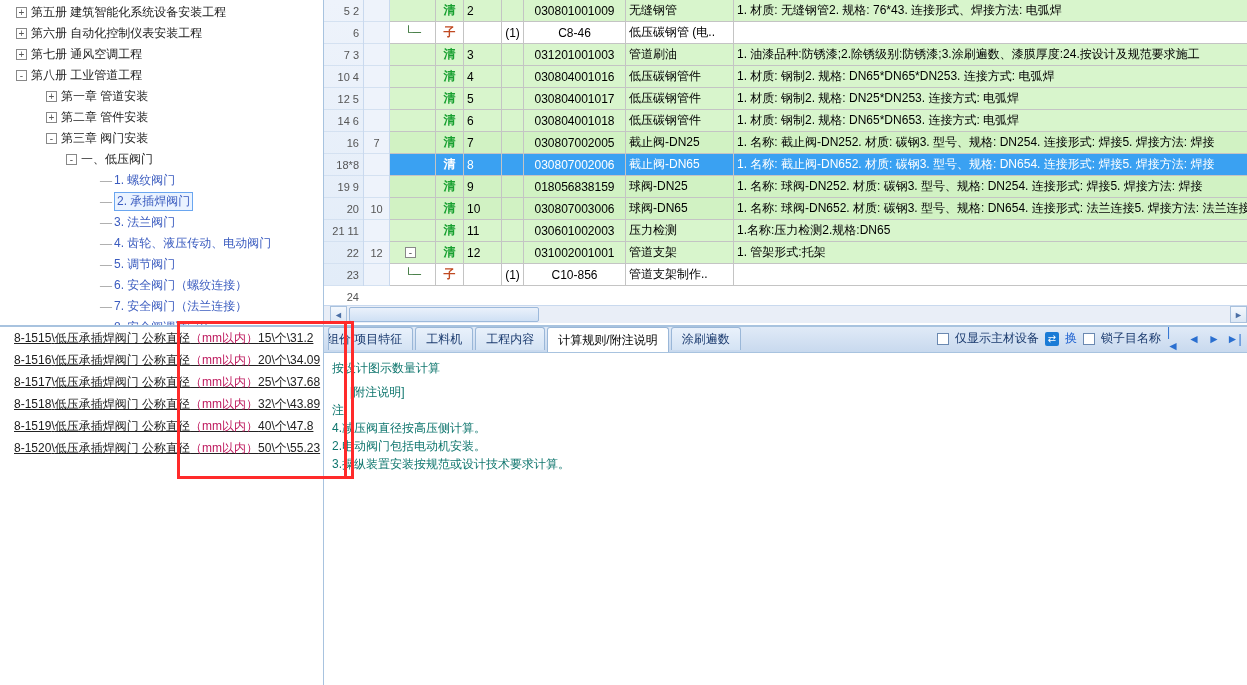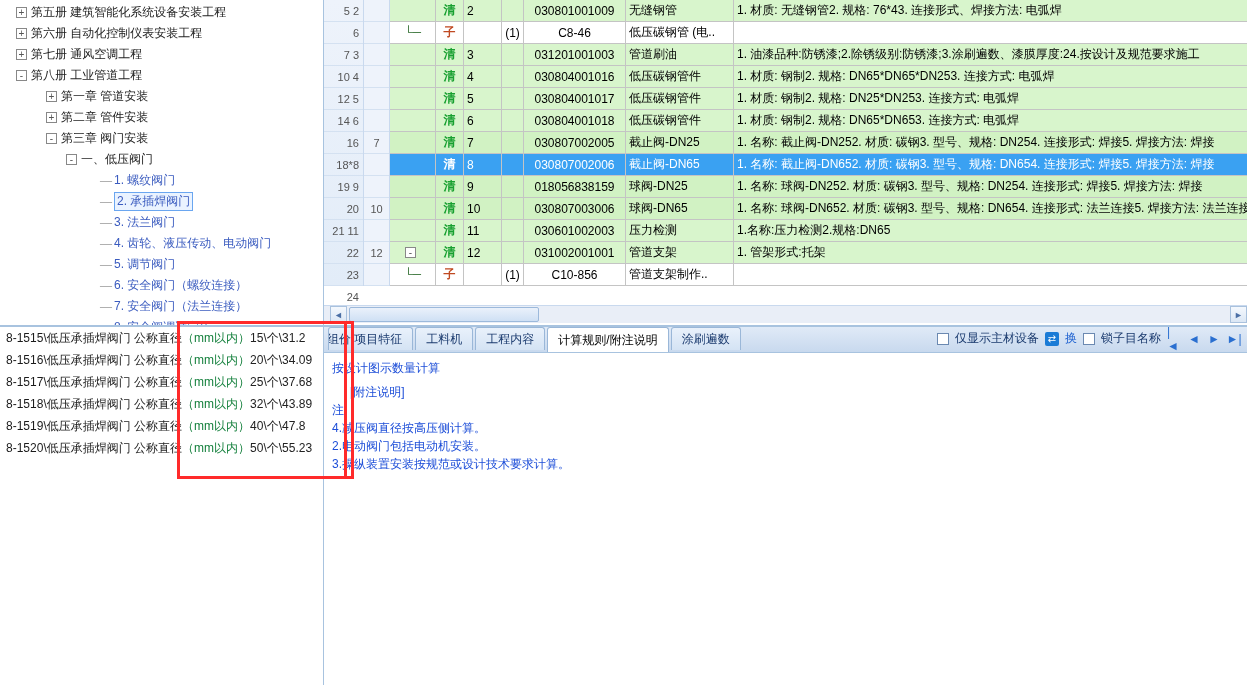--- a/index.html
+++ b/index.html
@@ -8,24 +8,24 @@
 
 .left-panel { position: absolute; left: 0; top: 0; width: 324px; height: 325px; border-right: 1px solid #a8c3df; overflow: hidden; background: #fff;}
 .tree { padding: 2px 0; }
 .tree-row { display: flex; align-items: center; height: 21px; white-space: nowrap; color: #222; cursor: default;}
 .tg { width: 11px; height: 11px; border: 1px solid #888; margin-right: 4px; display: inline-flex; align-items: center; justify-content: center; font-size: 10px; line-height: 8px; color:#555; background:#fff;}
 .ind { display:inline-block; }
 .tree-leaf { color: #3a5bbf; }
 
 
 .bl-panel { position: absolute; left: 0; top: 325px; width: 324px; height: 360px; border-top: 2px solid #a8c3df; border-right:1px solid #a8c3df; background:#fff; overflow:hidden;}
-.bl-row { height: 22px; display:flex; align-items:center; white-space:nowrap; font-size:12px; color:#222; padding-left:6px;}
+.bl-row { height: 22px; display:flex; align-items:center; white-space:nowrap; font-size:12px; color:#222; padding-left:14px;text-decoration:underline;}
 .bl-row span.code { color:#1a1a1a; }
 .bl-row span.nm { color:#222; margin-left:0;}
-.bl-row .red { color:#15803d; }
+.bl-row .red { color:#be185d; }
 
 
 .main { position: absolute; left: 324px; top: 0; right: 0; height: 286px; display:flex; background:#fff;}
 .gutter { width: 40px; border-right: 1px solid #c9d9ee; background: linear-gradient(#eef3fb,#e2ecf8); }
 .gutter-row { height: 22px; display:flex; align-items:center; justify-content:flex-end; padding-right:4px; border-bottom:1px solid #d4e1f1; color:#555; font-size:11px;}
 .gutter2 { width: 26px; border-right: 1px solid #c9d9ee; background:#eef3fb;}
 .g2row { height:22px; display:flex; align-items:center; justify-content:center; border-bottom:1px solid #d4e1f1; color:#555; font-size:11px;}
 
 .table-wrap { flex:1; position:relative; overflow:hidden; }
 .table-inner { position:absolute; left:0; top:0; width:1400px;}
@@ -52,21 +52,21 @@
 .lower { position:absolute; left:324px; top:325px; right:0; bottom:0; background:#fff; border-top:2px solid #a8c3df;}
 .tabbar { height:26px; background:linear-gradient(#e0eaf7,#c8d9ee); border-bottom:1px solid #a8c3df; display:flex; align-items:flex-end; padding-left:4px; position:relative;}
 .tab { height:23px; padding:0 10px; border:1px solid #9ab7d8; border-bottom:none; background:linear-gradient(#e9f1fb,#d4e3f4); margin-right:2px; display:flex; align-items:center; color:#1a3a6e; border-radius:3px 3px 0 0; cursor:default;}
 .tab.active { background:#fff; color:#000; font-weight:normal; height:25px;}
 .toolbar-r { position:absolute; right:6px; top:3px; display:flex; align-items:center; gap:6px; color:#1a3a6e;}
 .chk { width:12px; height:12px; border:1px solid #6b89b1; display:inline-block; background:#fff;}
 .ico { width:16px; height:16px; display:inline-flex; align-items:center; justify-content:center; font-size:12px;}
 .blue { color:#1a5fd0; }
 .nav-btn { width:14px; height:14px; display:inline-flex; align-items:center; justify-content:center; color:#2a6fd0;}
 
-.content { padding:6px 8px; color:#1d4ed8; line-height:18px; position:relative;}
+.content { padding:6px 8px; color:#0f766e; line-height:18px; position:relative;}
 
 
 .anno { position:absolute; border:3px solid #ff2a2a; pointer-events:none; z-index:50;}
 
 
 .conn { color:#888; font-family:SimSun;}
 </style>
 </head>
 <body>
 

